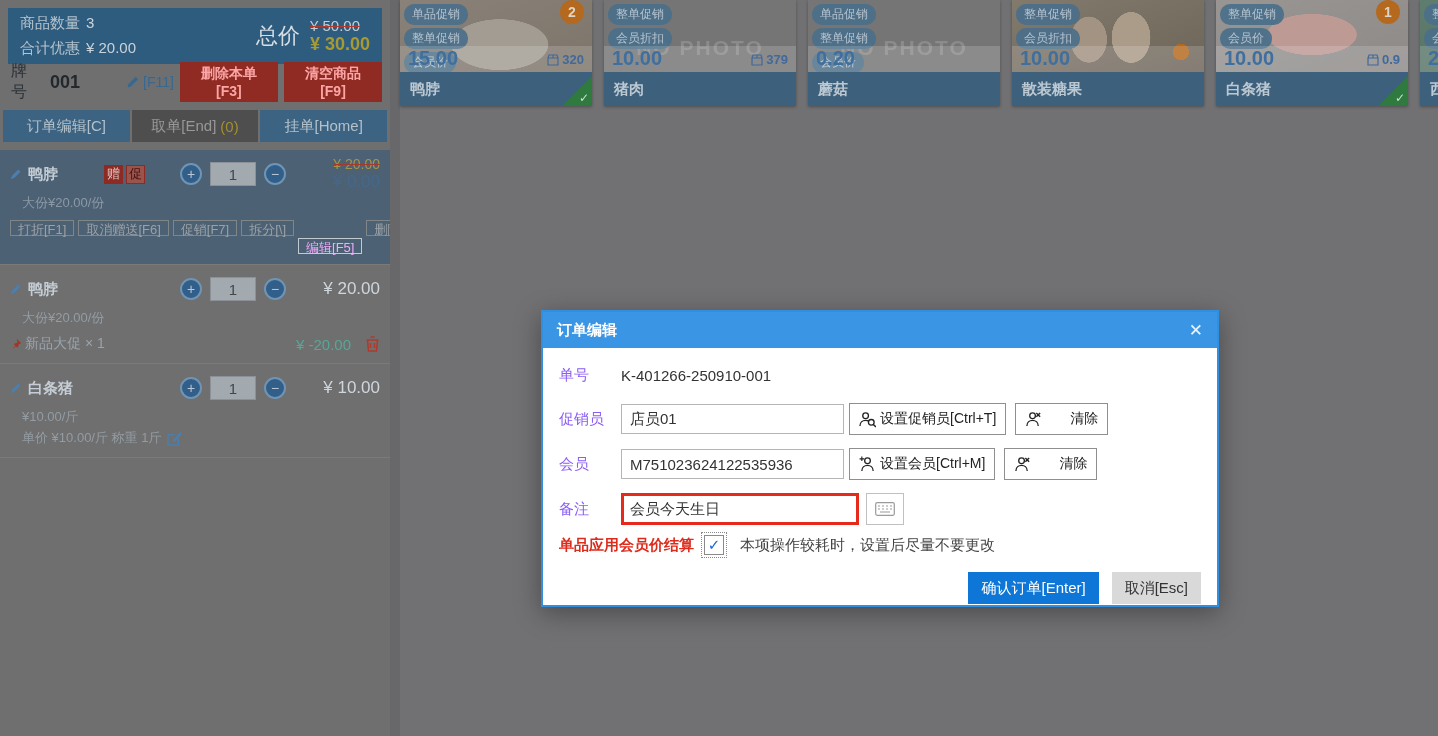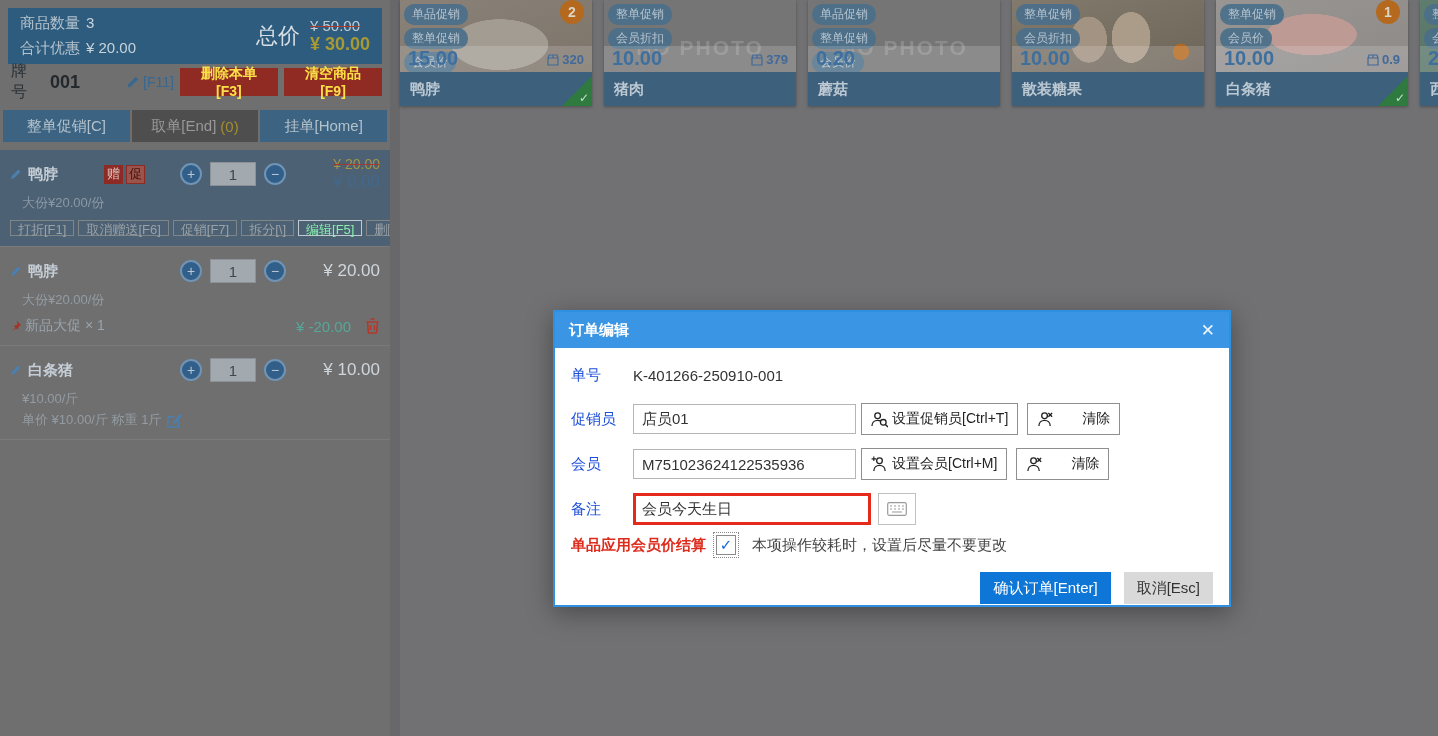--- a/index.html
+++ b/index.html
@@ -17,21 +17,21 @@
   .sum-right { margin-left:auto; display:flex; align-items:center; gap:10px; }
   .total-label { font-size:22px; font-weight:normal; color:#d6dee4; }
   .total-col { display:flex; flex-direction:column; align-items:flex-start; }
   .total-old { font-size:15px; color:#c3cdd4; text-decoration:line-through; text-decoration-color:#b03a2e; }
   .total-new { font-size:18px; font-weight:bold; color:#a89a33; }
 
   .tag-row { position:absolute; left:11px; top:66px; right:8px; height:32px; display:flex; align-items:center; }
   .tag-label { font-size:16px; color:#2b3238; }
   .tag-value { font-size:18px; font-weight:bold; color:#23282c; margin-left:10px; }
   .tag-edit { margin-left:46px; display:flex; align-items:center; gap:4px; font-size:14px; color:#38688f; cursor:pointer; }
-  .danger-btn { height:28px; padding:0 12px; background:#8f2b23; color:#fde047; font-size:14px; font-weight:bold;
+  .danger-btn { height:40px; padding:0 12px; background:#8f2b23; color:#fca5a5; font-size:14px; font-weight:bold;
                 border:none; display:flex; align-items:center; cursor:pointer; }
   .tag-row .danger-btn { margin-left:6px; }
   .tag-row .spacer { flex:1; }
 
   .action-row { position:absolute; left:3px; top:110px; right:3px; height:32px; display:flex; gap:2px; }
   .action-row .abtn { flex:1; border:none; font-size:15px; display:flex; align-items:center; justify-content:center; gap:4px; cursor:pointer; }
   .abtn-blue { background:#3c6381; color:#b3c1cb; }
   .abtn-gray { background:#4e4e4e; color:#989898; }
   .abtn-gray .cnt { color:#a38f2e; }
 
@@ -51,21 +51,21 @@
                font-size:15px; color:#40474d; }
   .iprices { width:80px; text-align:right; }
   .p-old { font-size:14px; color:#a3954a; text-decoration:line-through; text-decoration-color:#a5392c; }
   .p-cur { font-size:17px; color:#cfd6dc; }
   .citem.selected .p-cur { color:#cdd6dd; }
   .ispec { font-size:13px; color:#939ca3; margin:4px 0 0 12px; }
   .citem.selected .ispec { color:#8a98a6; }
   .iactions { display:flex; gap:4px; margin-top:8px; }
   .iactions .ibtn { height:16px; padding:0 7px; font-size:13px; background:transparent; border:1px solid #808588;
                     color:#9aa1a7; cursor:pointer; white-space:nowrap; }
-  .iactions .ibtn.hl { border-color:#c2cad1; color:#86efac; }
+  .iactions .ibtn.hl { border-color:#c2cad1; color:#f0abfc;margin-top:18px; }
   .promo-line { display:flex; align-items:center; margin-top:8px; }
   .promo-name { font-size:14px; color:#9aa4ad; margin-left:3px; }
   .promo-amt { margin-left:auto; font-size:15px; color:#55a898; }
   .trash { margin-left:14px; cursor:pointer; display:flex; }
   .weight-line { display:flex; align-items:center; gap:6px; font-size:13px; color:#939ca3; margin:3px 0 0 12px; }
 
   
   .main { position:absolute; left:400px; top:0; right:0; bottom:0; background:#717173; }
   .cards { display:flex; gap:12px; }
   .card { width:192px; flex:0 0 192px; cursor:pointer; box-shadow:0 1px 3px rgba(0,0,0,.3); }
@@ -91,28 +91,28 @@
                  display:flex; align-items:flex-end; padding:0 8px 2px 8px; }
   .c-price { font-size:20px; font-weight:bold; color:#3e6f9f; }
   .c-stock { margin-left:auto; display:flex; align-items:center; gap:3px; font-size:13px; font-weight:bold; color:#41699a; padding-bottom:3px; }
   .card-name { position:relative; height:34px; background:#3d607c; color:#bcc8d2; font-size:15px; font-weight:bold;
                display:flex; align-items:center; padding:0 10px; overflow:hidden; }
   .sel-corner { position:absolute; right:0; bottom:0; width:0; height:0;
                 border-left:30px solid transparent; border-bottom:30px solid #2f7a3f; }
   .sel-check { position:absolute; right:3px; bottom:1px; color:#cfe0d2; font-size:12px; }
 
   
-  .modal { position:absolute; left:553px; top:310px; width:678px; height:297px; background:#fff;
+  .modal { position:absolute; left:541px; top:310px; width:678px; height:297px; background:#fff;
            border:2px solid #2f8fe0; box-shadow:0 6px 24px rgba(0,0,0,.35); }
   .m-title { height:36px; background:#3a96e4; display:flex; align-items:center; padding:0 14px; }
   .m-title-text { color:#fff; font-size:15px; font-weight:bold; }
   .m-close { margin-left:auto; color:#eaf3fb; font-size:17px; background:none; border:none; cursor:pointer; line-height:1; }
   .m-body { padding:12px 16px 0 16px; }
   .m-row { display:flex; align-items:center; margin-bottom:13px; }
-  .m-label { width:62px; flex:0 0 62px; font-size:15px; color:#1d4ed8; }
+  .m-label { width:62px; flex:0 0 62px; font-size:15px; color:#8b5cf6; }
   .m-value { font-size:15px; color:#333; }
   .m-input { width:223px; height:30px; border:1px solid #b5b5b5; padding:0 8px; font-size:15px; color:#333;
              font-family:"Liberation Sans","DejaVu Sans",sans-serif; }
   .m-input-remark { width:238px; height:32px; border:3px solid #e5291a; padding:0 6px; font-size:15px; color:#333;
              font-family:"Liberation Sans","DejaVu Sans",sans-serif; }
   .tool-btn { height:32px; border:1px solid #8f8f8f; background:#fff; font-size:14px; color:#222;
               display:flex; align-items:center; gap:4px; padding:0 9px; margin-left:5px; cursor:pointer; }
   .tool-btn.gap { margin-left:9px;gap:28px; }
   .kb-btn { width:38px; height:32px; border:1px solid #c0c0c0; background:#fff; margin-left:7px;
             display:flex; align-items:center; justify-content:center; cursor:pointer; }
@@ -154,21 +154,21 @@
           <path d="M2 14l1-4 9-9 3 3-9 9-4 1z" fill="#38688f"></path>
         </svg>
       <span>[F11]</span>
     </span>
     <span class="spacer"></span>
     <button class="danger-btn">删除本单[F3]</button>
     <button class="danger-btn">清空商品[F9]</button>
   </div>
 
   <div class="action-row">
-    <button class="abtn abtn-blue">整单促销[C]</button>
+    <button class="abtn abtn-blue">订单编辑[C]</button>
     <button class="abtn abtn-gray">
       <span>取单[End]</span>
       <span class="cnt">(0)</span>
     </button>
     <button class="abtn abtn-blue">挂单[Home]</button>
   </div>
 
   <div class="items">
 
     <div class="citem selected">

